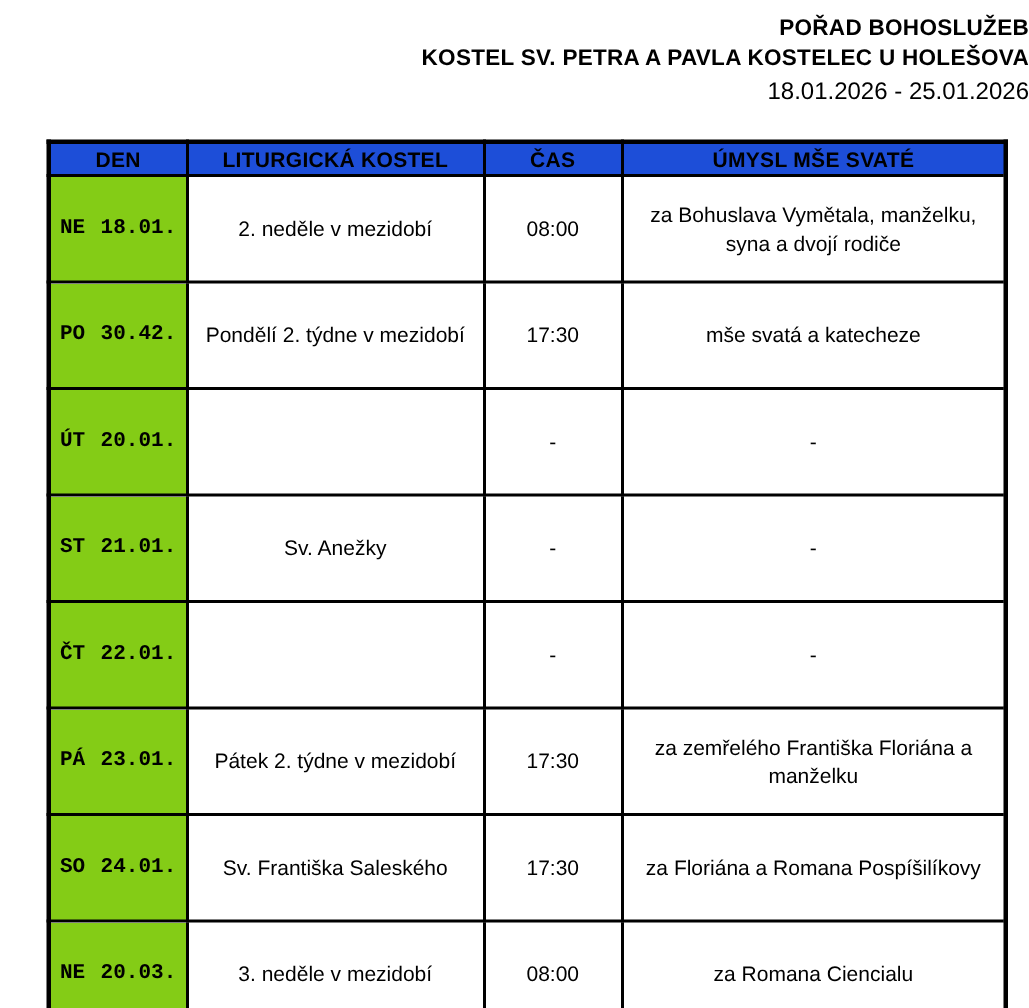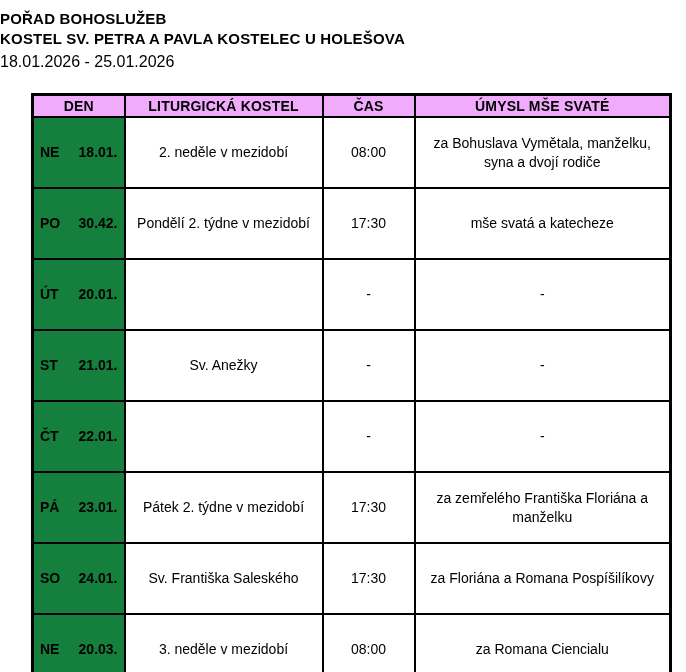--- a/index.html
+++ b/index.html
@@ -12,21 +12,21 @@
     color: #000000;
     -webkit-font-smoothing: antialiased;
   }
   .page {
     width: 686px;
     height: 672px;
     overflow: hidden;
     position: relative;
   }
   .doc-header {
-    text-align: left;
+    text-align: right;
     padding-top: 9px;
   }
   .title-line {
     font-size: 15px;
     font-weight: bold;
     line-height: 20px;
     letter-spacing: 0.2px;
   }
   .date-line {
     font-size: 16px;
@@ -43,36 +43,37 @@
   }
   table.schedule th,
   table.schedule td {
     border: 2px solid #000000;
     font-size: 14px;
     text-align: center;
     vertical-align: middle;
     overflow: hidden;
   }
   table.schedule th {
-    background: #f0abfc;
+    background: #1d4ed8;
     font-weight: bold;
     height: 18px;
     padding: 1px 2px;
     letter-spacing: 0.2px;
     margin-left: 24px;
   }
   table.schedule td {
     height: 65px;
     padding: 2px 6px;
     line-height: 19px;
   }
   td.day-cell {
-    background: #15803d;
+    background: #84cc16;
     font-weight: bold;
     padding: 2px 7px;
+    font-family: Liberation Mono, monospace;
   }
   td.day-cell .day-wrap {
     display: flex;
     justify-content: space-between;
     align-items: center;
     width: 100%;
   }
   td.celebration-cell {
     padding: 2px 12px;
   }

